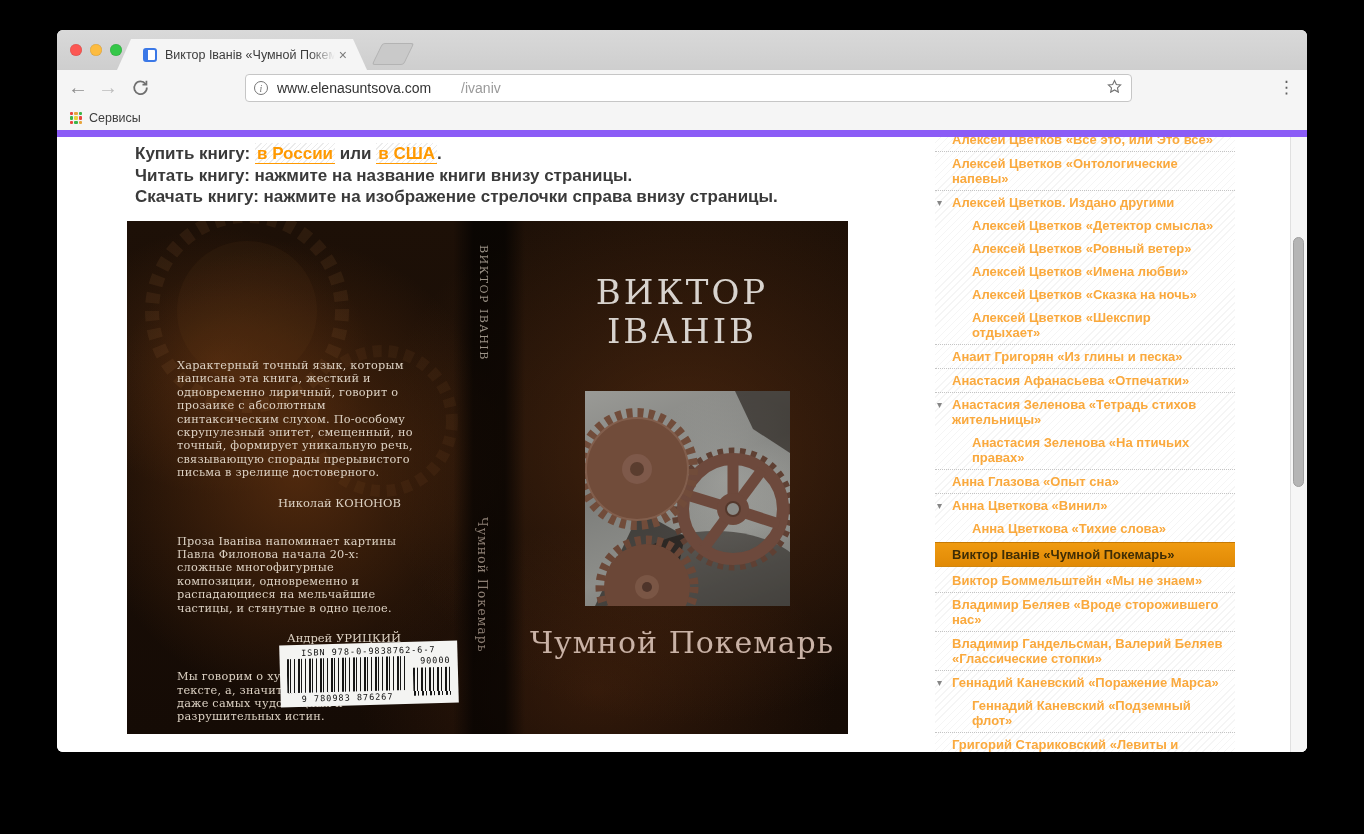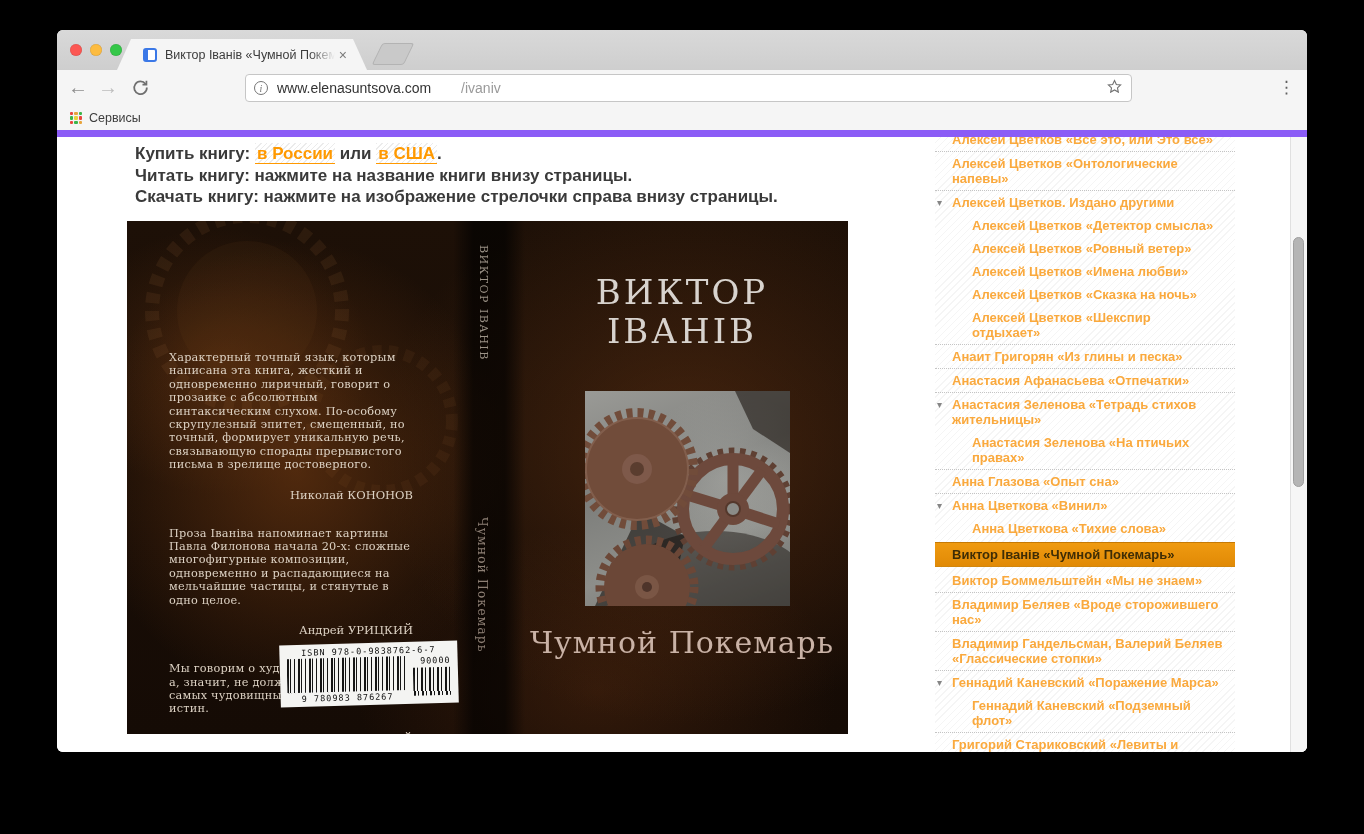--- a/index.html
+++ b/index.html
@@ -70,22 +70,22 @@
       radial-gradient(ellipse 300px 330px at 170px 250px, rgba(125,64,20,.55), rgba(0,0,0,0) 70%),
       radial-gradient(ellipse 220px 190px at 90px 140px, rgba(100,52,18,.5), rgba(0,0,0,0) 70%),
       radial-gradient(ellipse 430px 380px at 560px 230px, rgba(110,57,22,.5), rgba(0,0,0,0) 72%),
       radial-gradient(ellipse 320px 220px at 470px 470px, rgba(95,47,18,.4), rgba(0,0,0,0) 75%),
       linear-gradient(#1d1007,#150b05);
   }
   .spine-shade{position:absolute;left:326px;top:0;width:72px;height:100%;
     background:linear-gradient(90deg,rgba(0,0,0,0) 0,rgba(0,0,0,.65) 28%,rgba(0,0,0,.65) 72%,rgba(0,0,0,0) 100%);}
   .ghost-gears{position:absolute;left:0;top:0;opacity:.5;}
   .backtext{position:absolute;left:38px;top:126px;width:260px;font-family:"DejaVu Serif",serif;}
-  .quote p{margin:4px;font-size:11.3px;line-height:13.4px;letter-spacing:.2px;}
-  .quote .q-author{margin:16px 12px 25px 0;text-align:right;font-size:11.5px;}
+  .quote p{margin:12px;font-size:11.3px;line-height:13.4px;letter-spacing:.2px;}
+  .quote .q-author{margin:16px 24px 25px 0;text-align:right;font-size:11.5px;}
   .front-author{position:absolute;left:390px;top:52px;width:330px;text-align:center;
     font-family:"DejaVu Serif",serif;font-size:34px;line-height:39px;color:#d8d3ce;letter-spacing:3px;}
   .front-title{position:absolute;left:390px;top:404px;width:330px;text-align:center;
     font-family:"DejaVu Serif",serif;font-size:30px;color:#c9b2a6;letter-spacing:1px;}
   .spine-author,.spine-title{position:absolute;writing-mode:vertical-rl;font-family:"DejaVu Serif",serif;}
   .spine-author{left:350px;top:24px;font-size:11px;color:#9b9286;letter-spacing:1.5px;}
   .spine-title{left:348px;top:296px;font-size:12.5px;color:#8d7f74;letter-spacing:1px;}
   .gearphoto{
     position:absolute;left:458px;top:170px;width:205px;height:215px;overflow:hidden;
     background:

